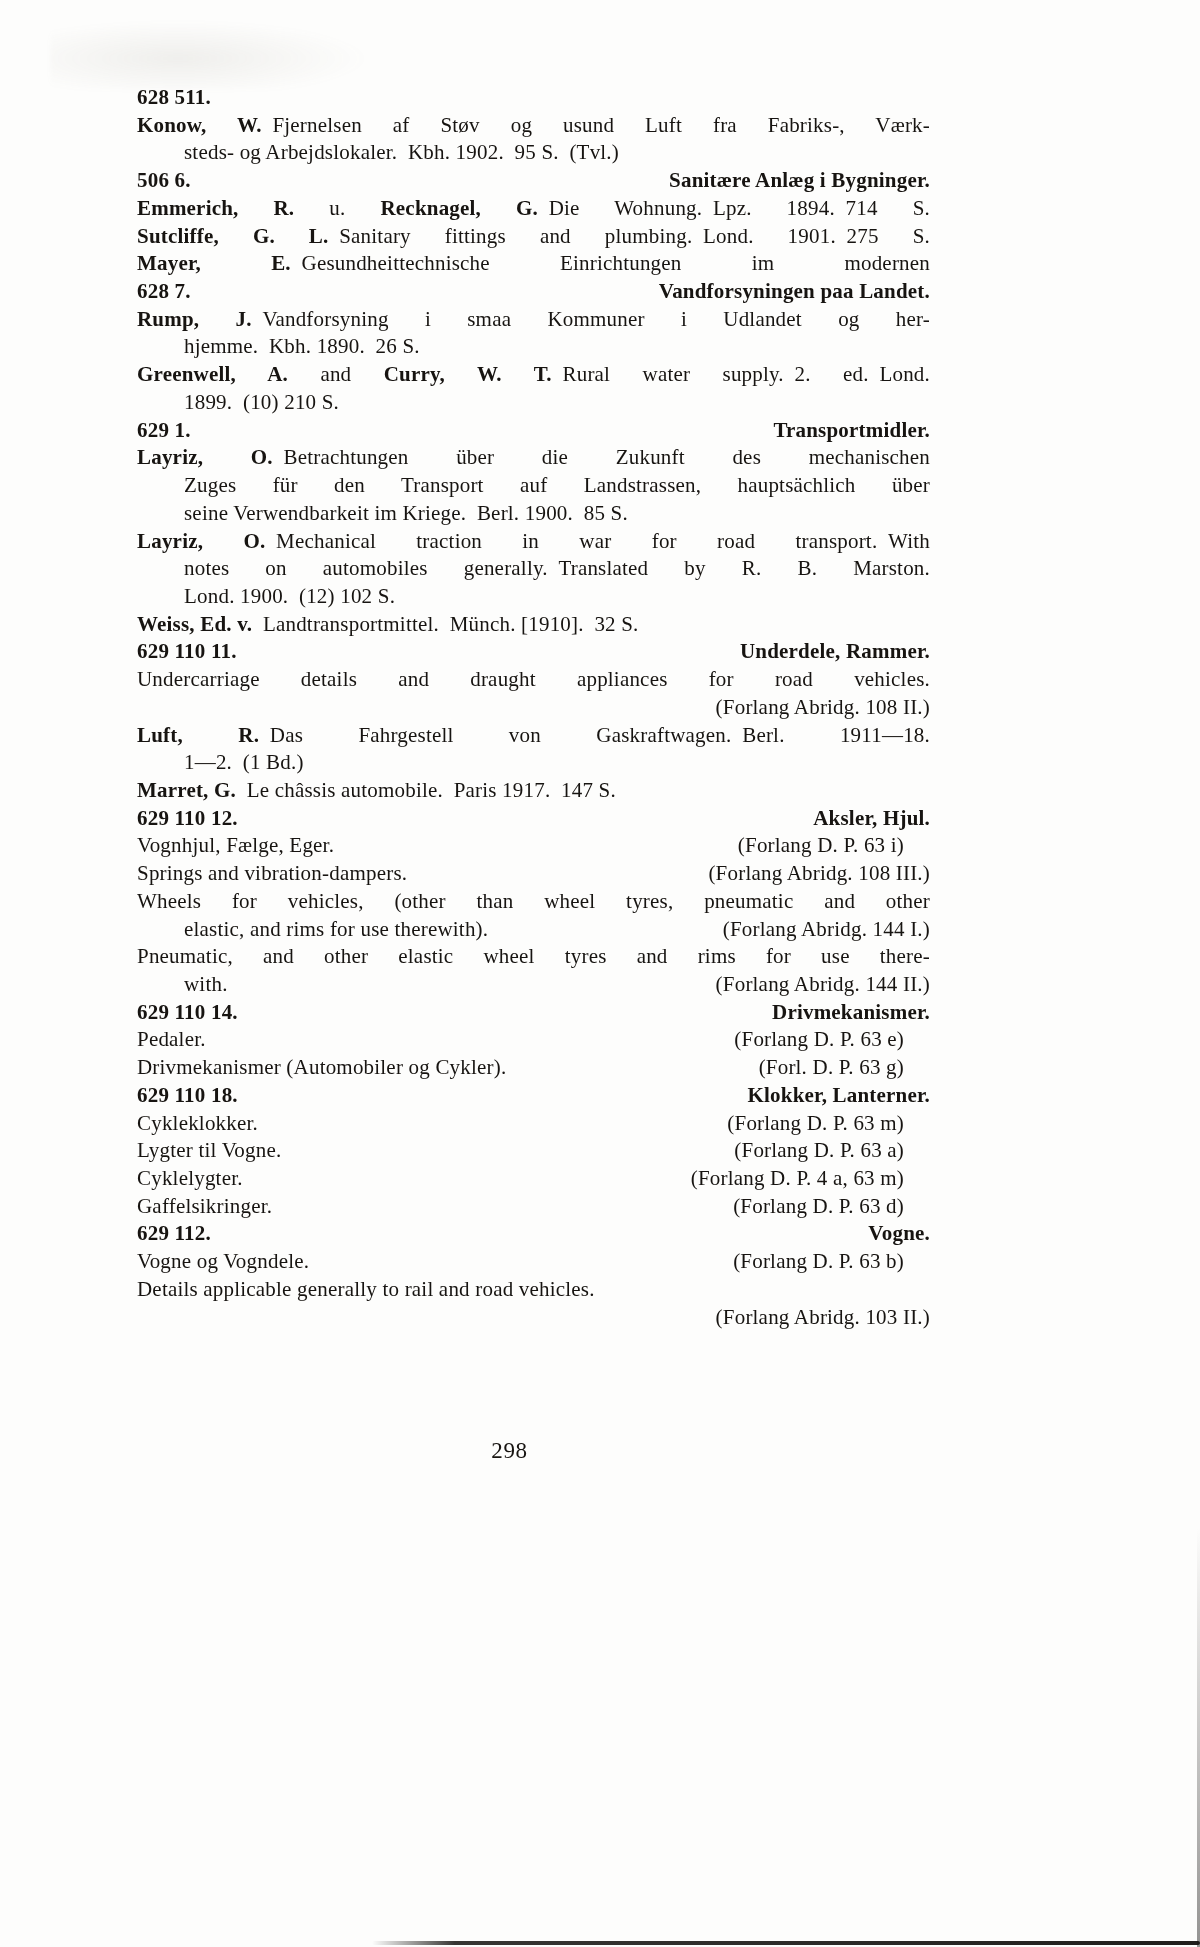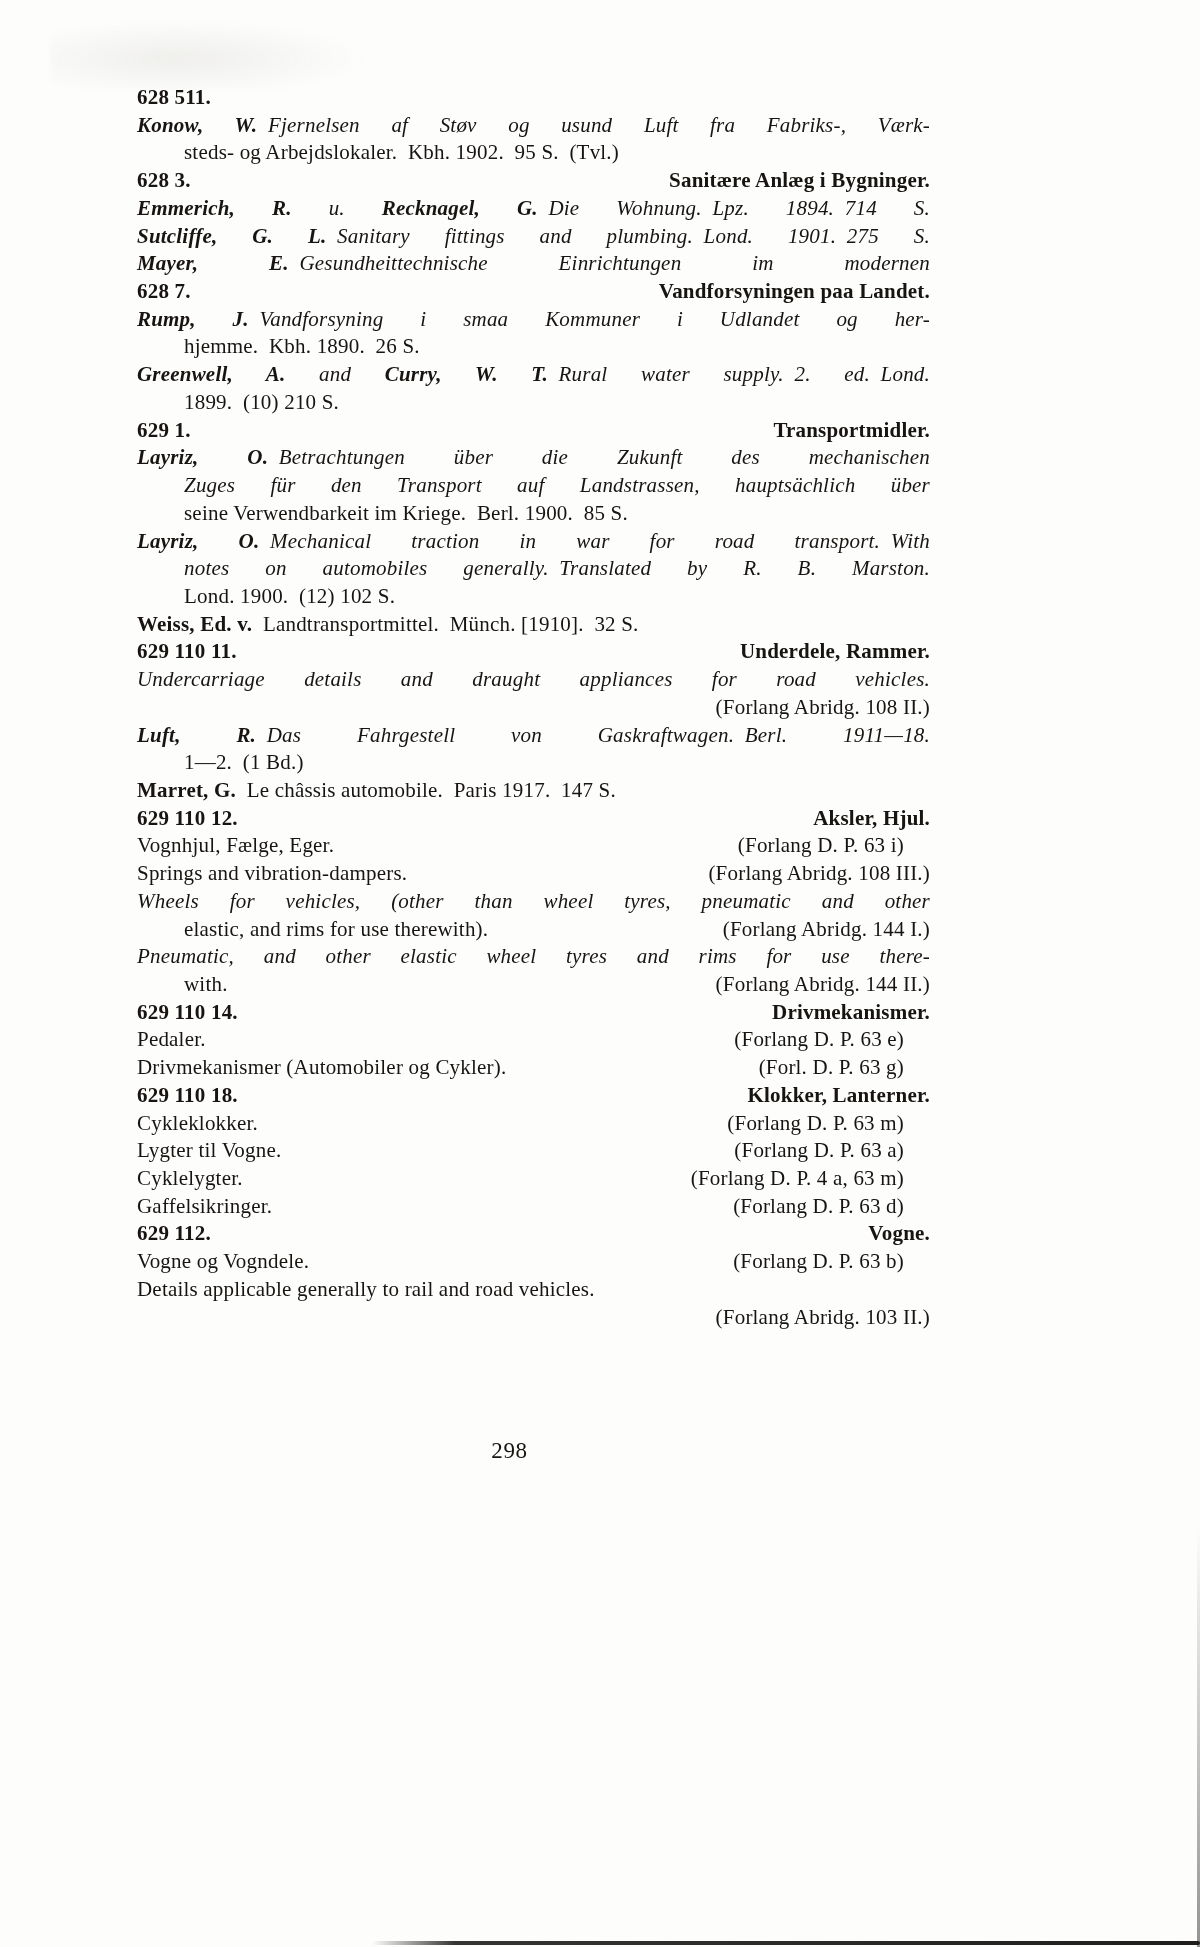--- a/index.html
+++ b/index.html
@@ -50,21 +50,21 @@
     display: flex;
     justify-content: space-between;
     font-weight: 700;
   }
   .kv {
     display: flex;
     justify-content: space-between;
     align-items: center;
   }
   .ind { padding-left: 47px; }
-  .just { text-align: justify; text-align-last: justify; font-style: italic; }
+  .just { text-align: justify; text-align-last: justify; }
   .ref { white-space: nowrap; }
   .ref.inset { padding-right: 26px; }
 
   .page-number {
     position: absolute;
     left: 113px;
     top: 1438px;
     width: 793px;
     text-align: center;
     font-size: 23px;
@@ -78,21 +78,21 @@
 <div class="page">
   <div class="smudge-top-left"></div>
   <div class="text-block">
       <div class="line head">
         <span class="code">628 511.</span>
         <span class="title"></span>
       </div>
       <div class="line just"><span class="left"><span class="b">Konow, W.</span><span> Fjernelsen af Støv og usund Luft fra Fabriks-, Værk-</span></span></div>
       <div class="line ind"><span class="left"><span>steds- og Arbejdslokaler. Kbh. 1902. 95 S. (Tvl.)</span></span></div>
       <div class="line head">
-        <span class="code">628 3.</span>
+        <span class="code">506 6.</span>
         <span class="title">Sanitære Anlæg i Bygninger.</span>
       </div>
       <div class="line just"><span class="left"><span class="b">Emmerich, R.</span><span> u. </span><span class="b">Recknagel, G.</span><span> Die Wohnung. Lpz. 1894. 714 S.</span></span></div>
       <div class="line just"><span class="left"><span class="b">Sutcliffe, G. L.</span><span> Sanitary fittings and plumbing. Lond. 1901. 275 S.</span></span></div>
       <div class="line just"><span class="left"><span class="b">Mayer, E.</span><span> Gesundheittechnische Einrichtungen im modernen</span></span></div>
       <div class="line head">
         <span class="code">628 7.</span>
         <span class="title">Vandforsyningen paa Landet.</span>
       </div>
       <div class="line just"><span class="left"><span class="b">Rump, J.</span><span> Vandforsyning i smaa Kommuner i Udlandet og her-</span></span></div>

